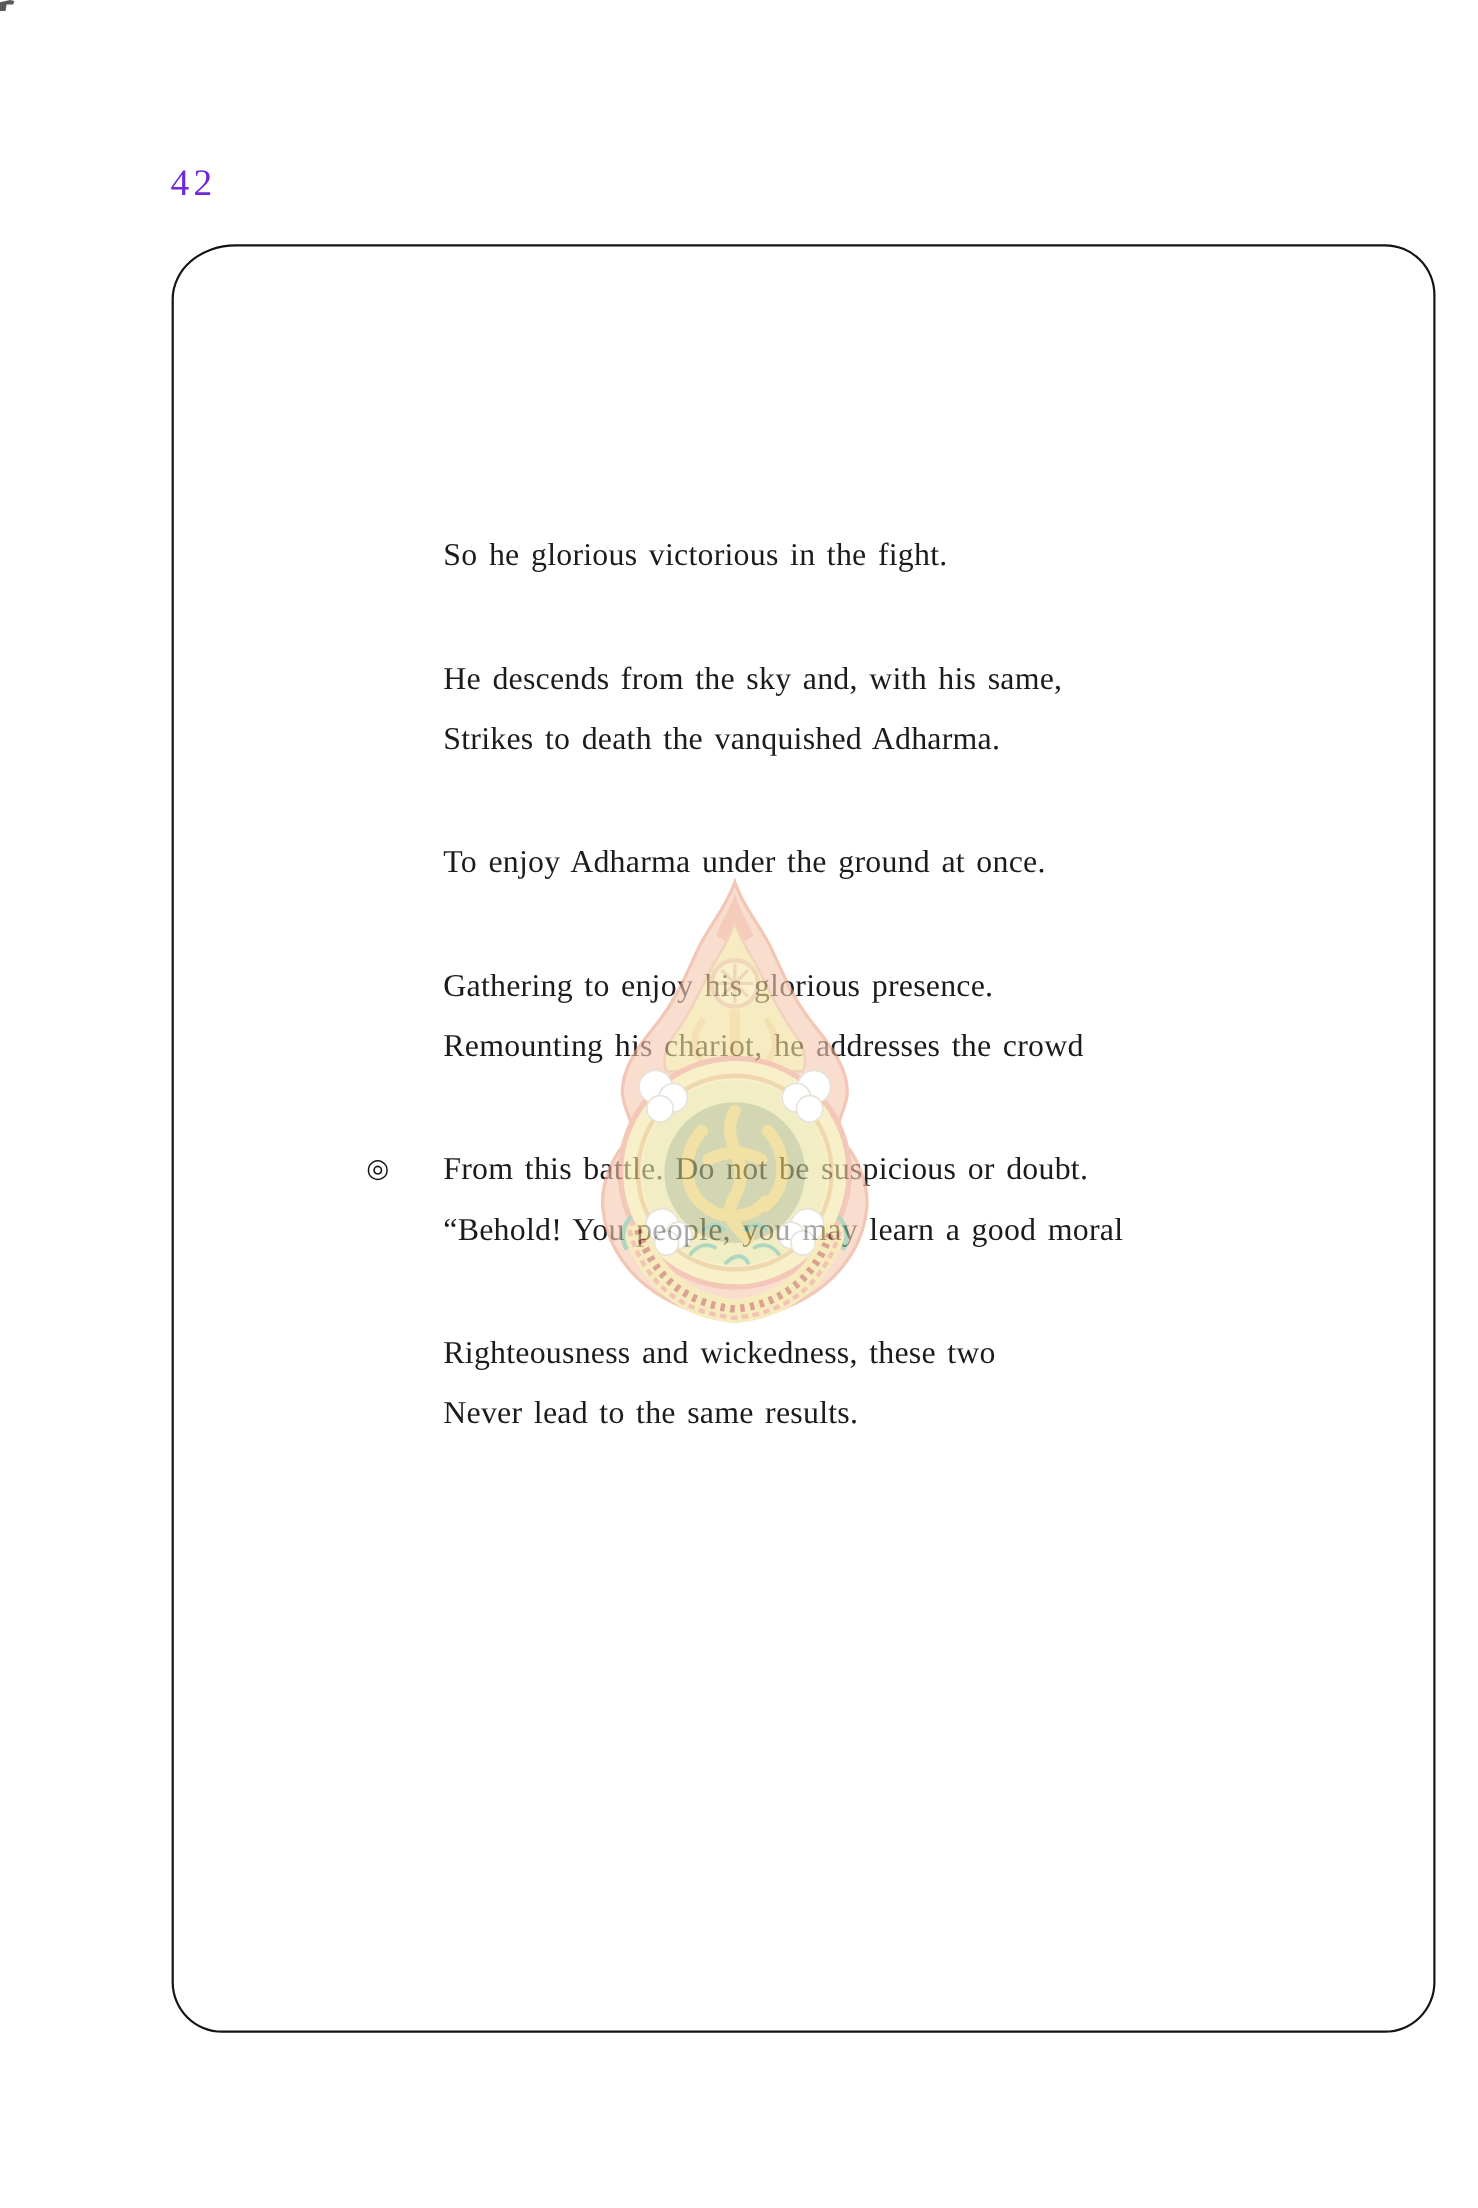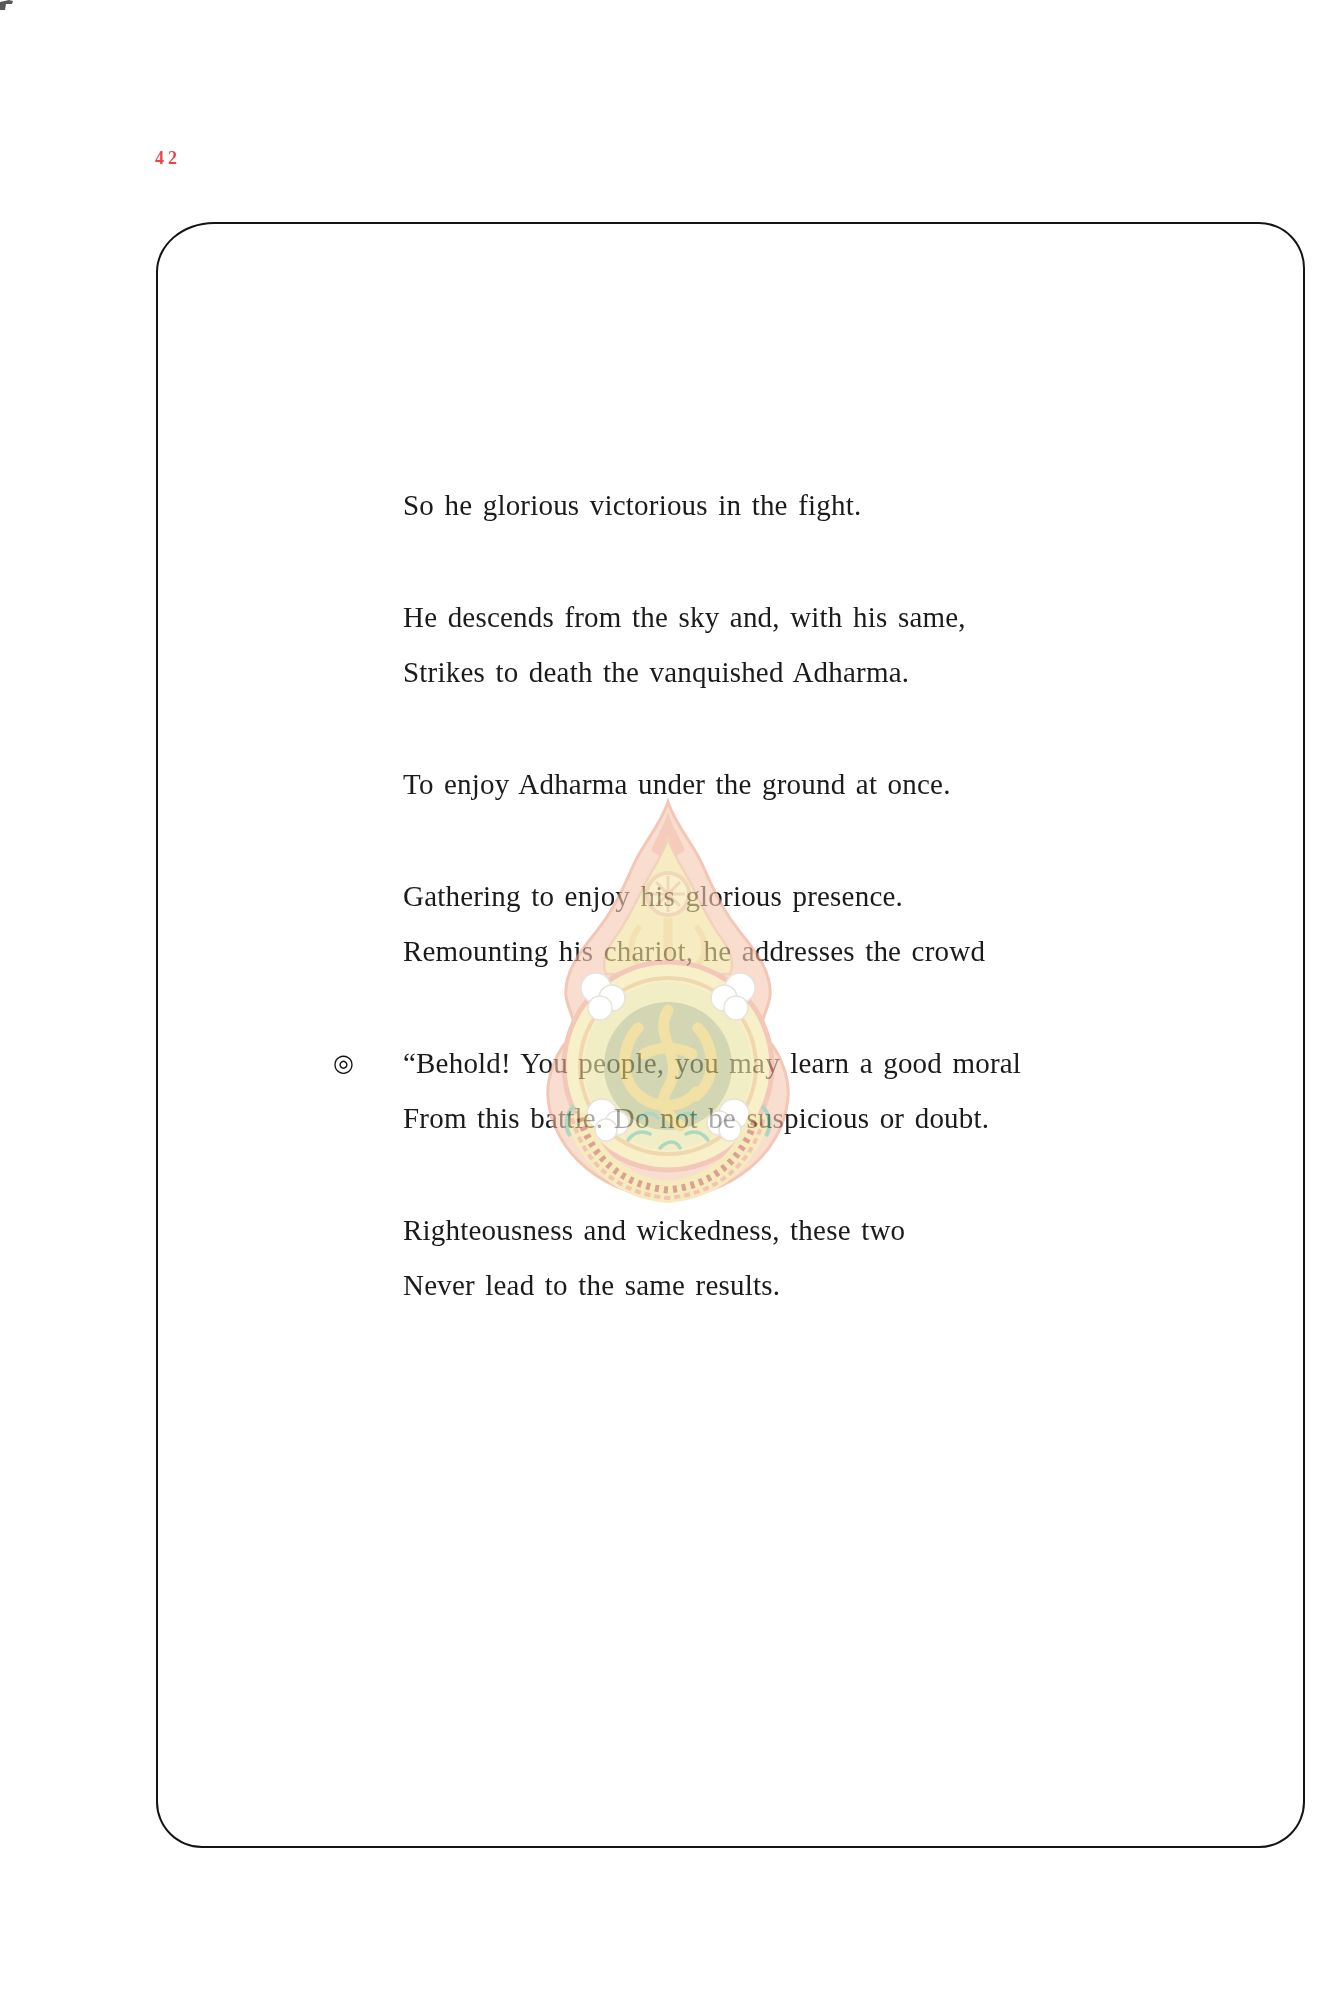--- a/index.html
+++ b/index.html
@@ -18,24 +18,24 @@
   .scan-artifact {
     position: absolute;
     left: 0;
     top: 0;
     z-index: 2;
   }
   .page-number {
     position: absolute;
     left: 155px;
     top: 148px;
-    font-size: 18px;
-    font-weight: bold;
+    font-size: 34px;
+    font-weight: normal;
     letter-spacing: 4px;
-    color: #ef4444;
+    color: #6d28d9;
     z-index: 2;
   }
   .page-border {
     position: absolute;
     left: 156px;
     top: 222px;
     width: 1145px;
     height: 1622px;
     border: 2px solid #141414;
     border-radius: 58px 46px 46px 46px / 50px 46px 46px 46px;
@@ -102,22 +102,22 @@
     </div>
     <div class="couplet">
       <div class="line">To enjoy Adharma under the ground at once.</div>
     </div>
     <div class="couplet">
       <div class="line">Gathering to enjoy his glorious presence.</div>
       <div class="line">Remounting his chariot, he addresses the crowd</div>
     </div>
     <div class="couplet">
       <span class="marker">◎</span>
+      <div class="line">From this battle. Do not be suspicious or doubt.</div>
       <div class="line">“Behold! You people, you may learn a good moral</div>
-      <div class="line">From this battle. Do not be suspicious or doubt.</div>
     </div>
     <div class="couplet">
       <div class="line">Righteousness and wickedness, these two</div>
       <div class="line">Never lead to the same results.</div>
     </div>
     <div class="couplet">
     </div>
   </div>
 
 <svg class="watermark" viewBox="0 0 296 408">

